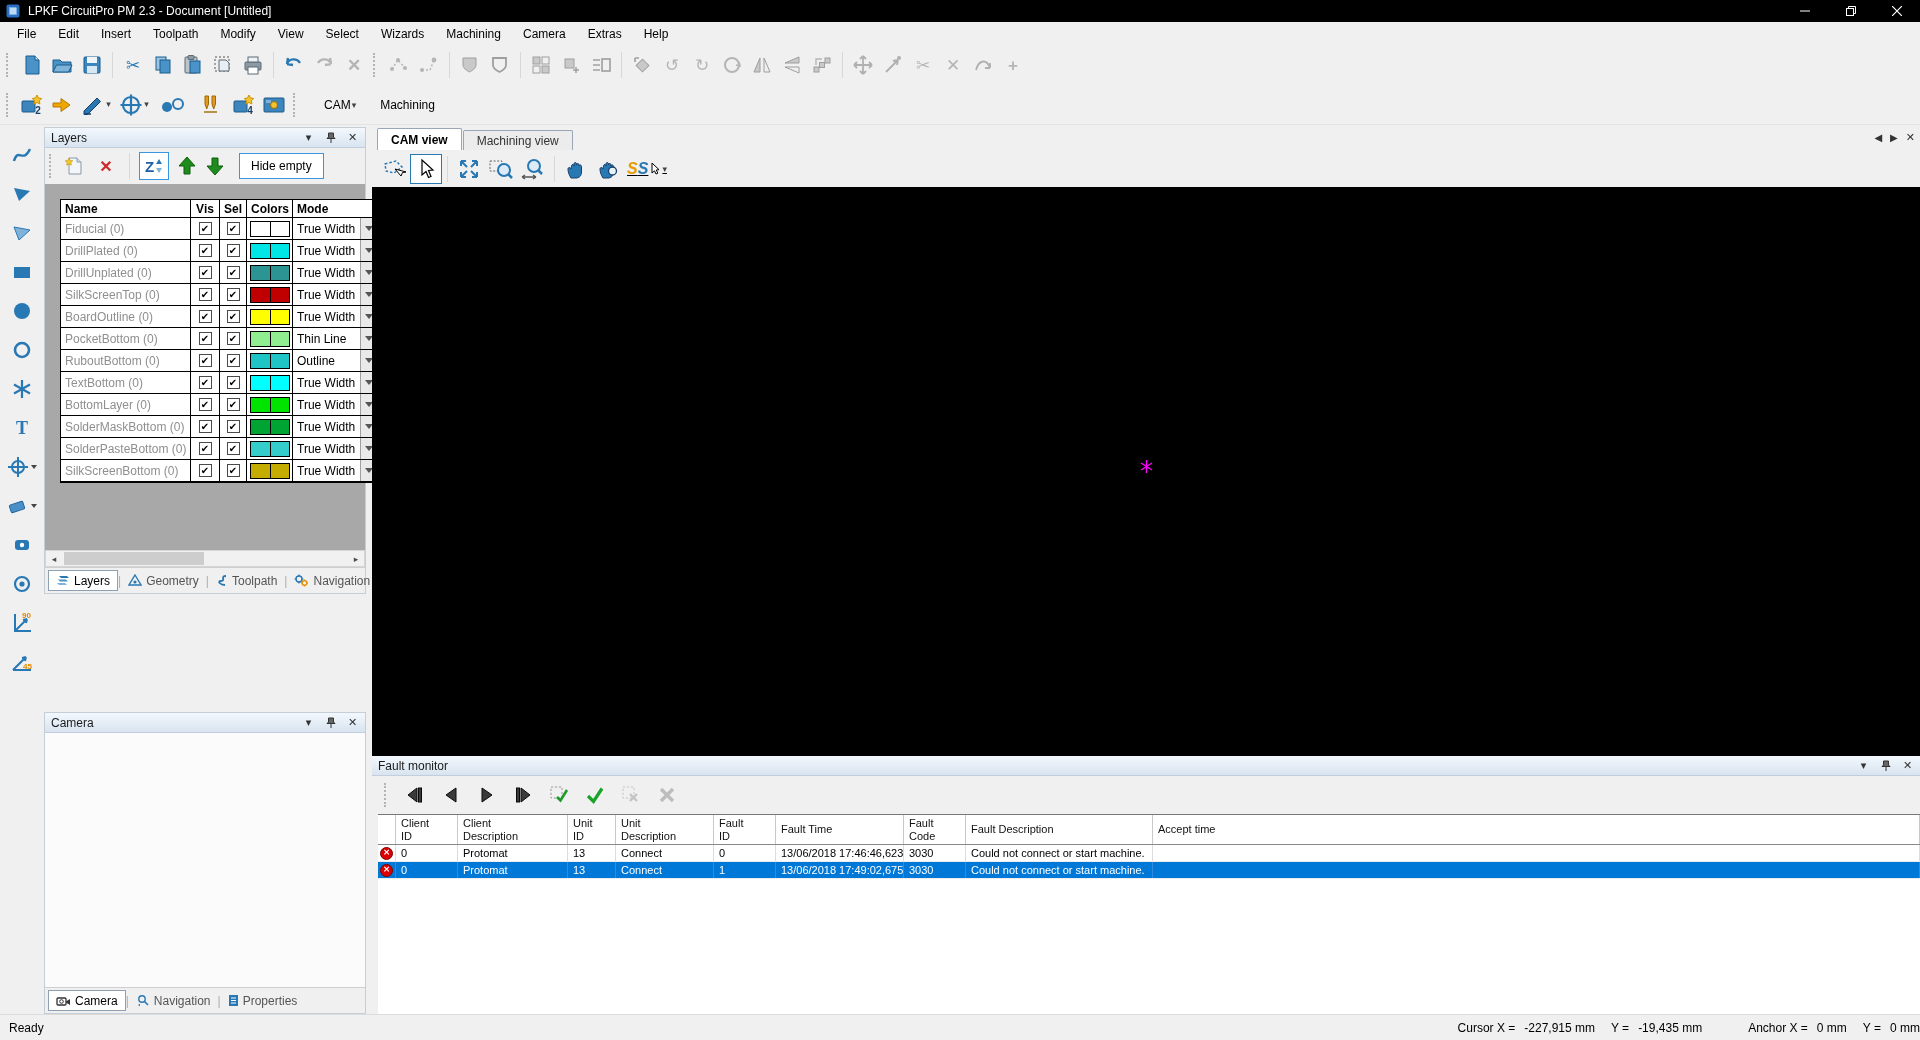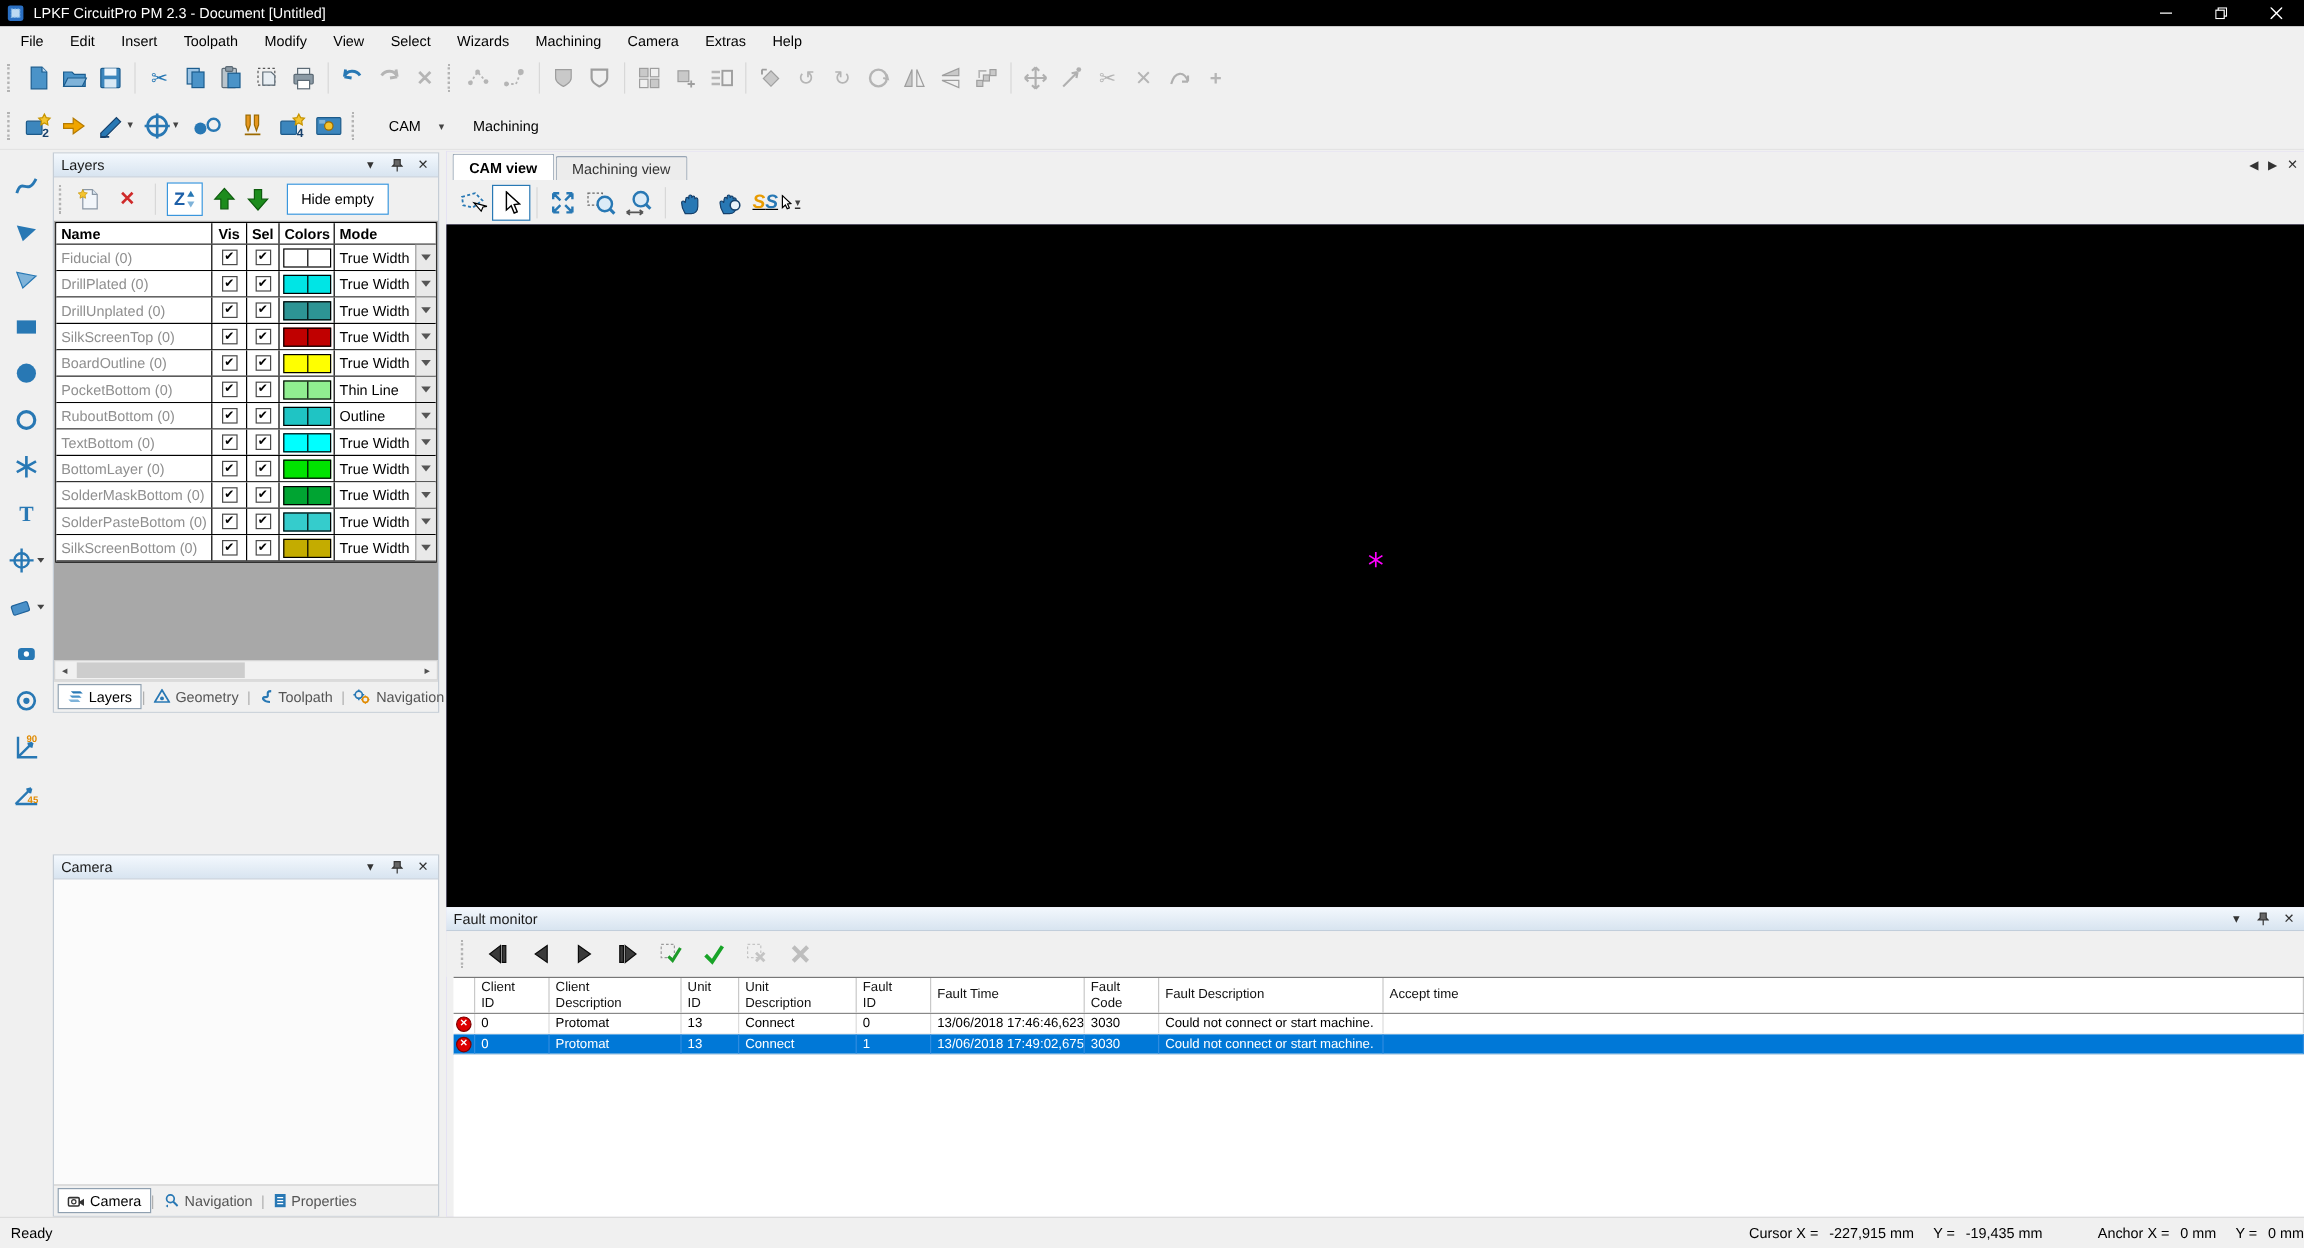--- a/index.html
+++ b/index.html
@@ -25,21 +25,21 @@
            display:flex;align-items:center;padding-left:2px;}
   #toolbar1{top:45px;}
   #toolbar2{top:85px;border-bottom:1px solid #e3e3e3;}
   .grip{width:6px;height:24px;border-left:2px dotted #b3b3b3;margin:0 5px 0 4px;}
   .tsep{width:1px;height:26px;background:#d8d8d8;margin:0 5px;}
   .tbtn{width:30px;height:30px;display:flex;align-items:center;justify-content:center;
         font-size:17px;line-height:1;}
   .tbtn.gray{color:#b5b5b5;}
   .tbtn.blue{color:#2878b4;}
   .dd-arrow{font-size:9px;color:#444;margin-left:1px;}
-  .mode-select{display:flex;align-items:center;gap:14px;padding:4px 10px;margin-left:10px;}
+  .mode-select{display:flex;align-items:center;padding:4px 10px;margin-left:10px;}
   .mode-label{color:#000;}
 
   
   #lefttools{position:absolute;left:0;top:126px;width:44px;bottom:26px;background:#f0f0f0;
              display:flex;flex-direction:column;align-items:center;padding-top:16px;gap:14px;}
   .ltbtn{width:34px;height:25px;display:flex;align-items:center;justify-content:center;}
 
   
   .panel{position:absolute;background:#f0f0f0;border:1px solid #c5cdd6;}
   .panel-header{height:20px;background:linear-gradient(#f3f8fd,#d8e4f0);
@@ -51,21 +51,21 @@
   #layers-panel{left:44px;top:127px;width:322px;height:467px;}
   .layers-toolbar{height:36px;background:#f0f0f0;display:flex;align-items:center;}
   .lt-ico{width:28px;height:28px;display:flex;align-items:center;justify-content:center;}
   .red-x{color:#cf2a2a;font-weight:bold;font-size:16px;}
   .zsort-btn{width:30px;height:28px;border:1px solid #3a96dd;background:#fff;display:flex;
              align-items:center;justify-content:center;gap:1px;margin:0 4px;}
   .zsort-z{color:#1d5fa8;font-weight:bold;font-size:15px;}
   .hide-empty-btn{margin-left:10px;border:1px solid #3a96dd;background:#fff;padding:5px 11px;color:#000;}
 
   .layers-body{position:absolute;left:0;right:0;top:56px;bottom:43px;background:#a8a8a8;}
-  .layers-table{margin:1px;width:318px;background:#fff;border:1px solid #000;}
+  .layers-table{margin:15px;width:318px;background:#fff;border:1px solid #000;}
   .lt-head{display:grid;grid-template-columns:130px 29px 27px 46px 84px;height:18px;
            border-bottom:1px solid #000;background:#fff;font-weight:bold;}
   .lt-head > div{display:flex;align-items:center;padding-left:4px;border-right:1px solid #000;}
   .lt-head > div:nth-child(2),.lt-head > div:nth-child(3){justify-content:center;padding-left:0;}
   .lt-head > div:last-child{border-right:none;}
   .lt-row{display:grid;grid-template-columns:130px 29px 27px 46px 67px 17px;height:22px;
           border-bottom:1px solid #000;background:#fff;}
   .lt-row > div{display:flex;align-items:center;border-right:1px solid #000;overflow:hidden;}
   .cell-name{padding-left:4px;color:#8f8f8f;}
   .cell-check{justify-content:center;}
@@ -89,21 +89,21 @@
   .panel-tabs{position:absolute;left:0;right:0;bottom:0;height:26px;background:#f0f0f0;
               display:flex;align-items:center;padding-left:3px;border-top:1px solid #cfcfcf;}
   .ptab{display:flex;align-items:center;gap:4px;padding:2px 7px;height:21px;color:#555;}
   .ptab.active{background:#fff;border:1px solid #8fa0b0;color:#000;}
   .ptab-sep{color:#aeaeae;}
 
   #camera-panel{left:44px;top:712px;width:322px;height:302px;}
   .camera-body{position:absolute;left:0;right:0;top:20px;bottom:26px;background:#fbfbfb;}
 
   
-  #main{position:absolute;left:372px;top:126px;right:0;bottom:26px;background:#c4b5fd;}
+  #main{position:absolute;left:372px;top:126px;right:0;bottom:26px;background:#1d4ed8;}
   .view-tabstrip{position:relative;height:24px;background:#f0f0f0;display:flex;
                  align-items:flex-end;padding-left:5px;}
   .vtab{display:flex;align-items:center;padding:0 13px;height:20px;margin-right:1px;
         border:1px solid #98a6b5;border-bottom:none;border-radius:2px 2px 0 0;
         background:#ececec;color:#333;}
   .vtab.active{background:#fff;font-weight:bold;color:#000;height:22px;}
   .vtab-controls{position:absolute;right:5px;top:5px;display:flex;gap:8px;align-items:center;
                  font-size:10px;color:#333;}
   .view-toolbar{height:37px;background:#f0f0f0;display:flex;align-items:center;padding-left:6px;}
   .vtb{width:32px;height:30px;display:flex;align-items:center;justify-content:center;text-decoration:underline;}

